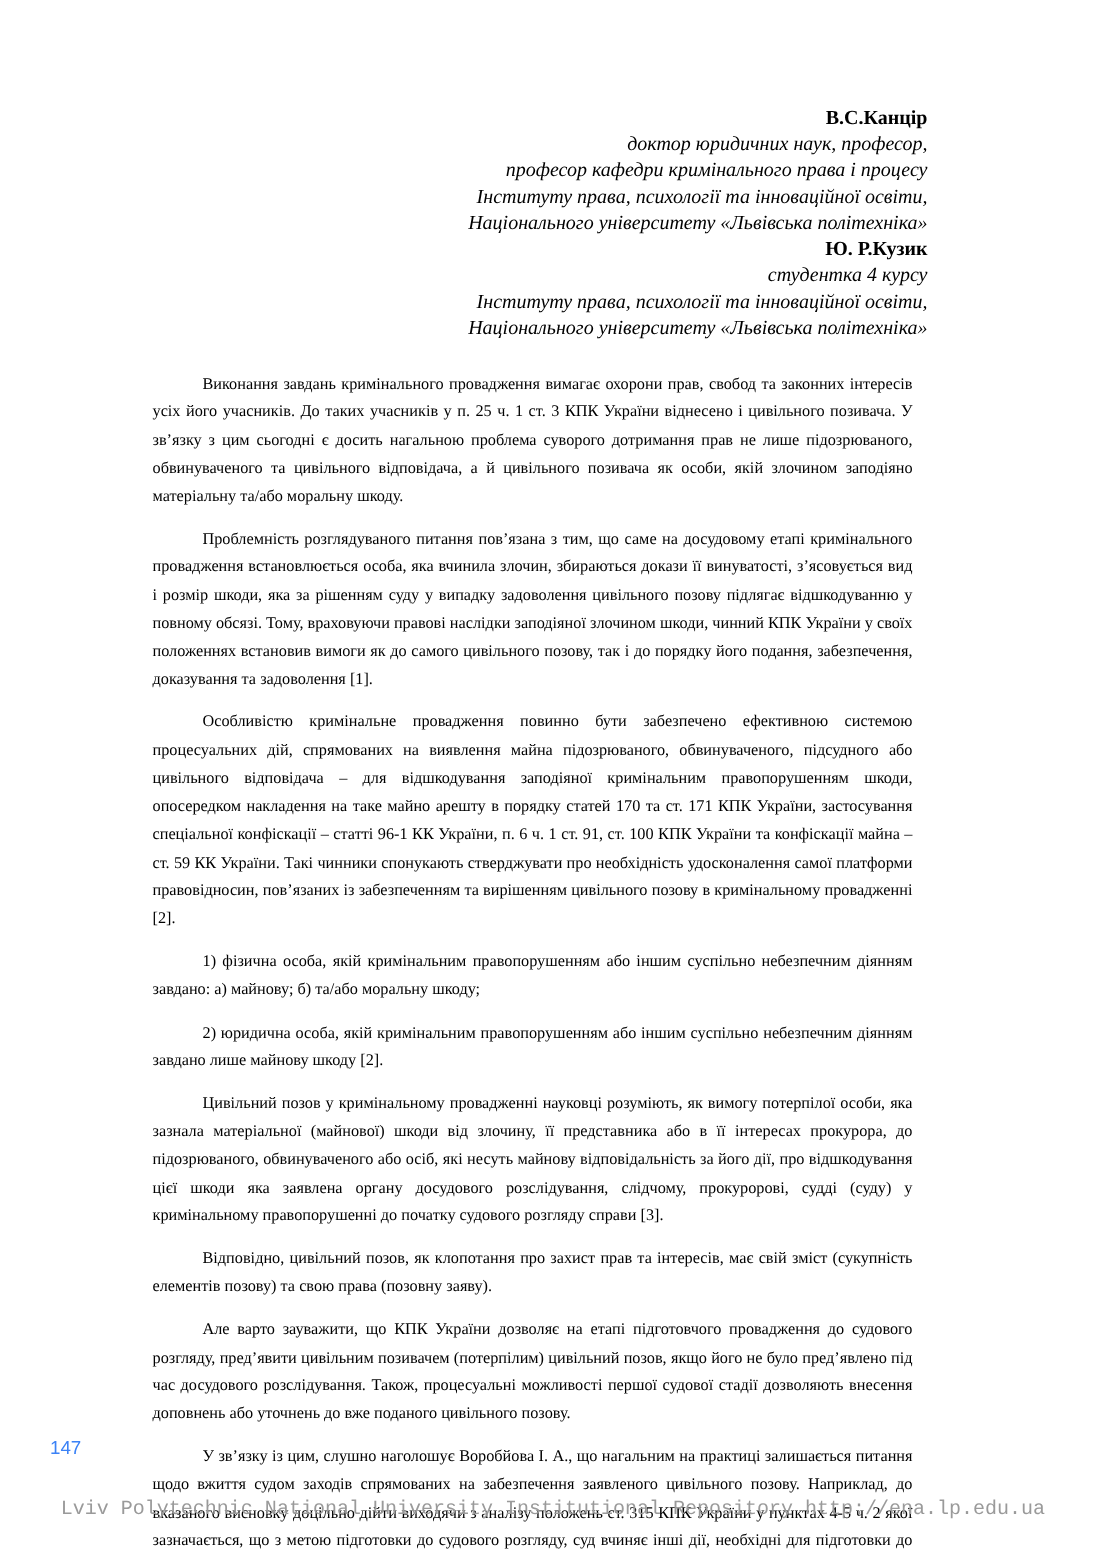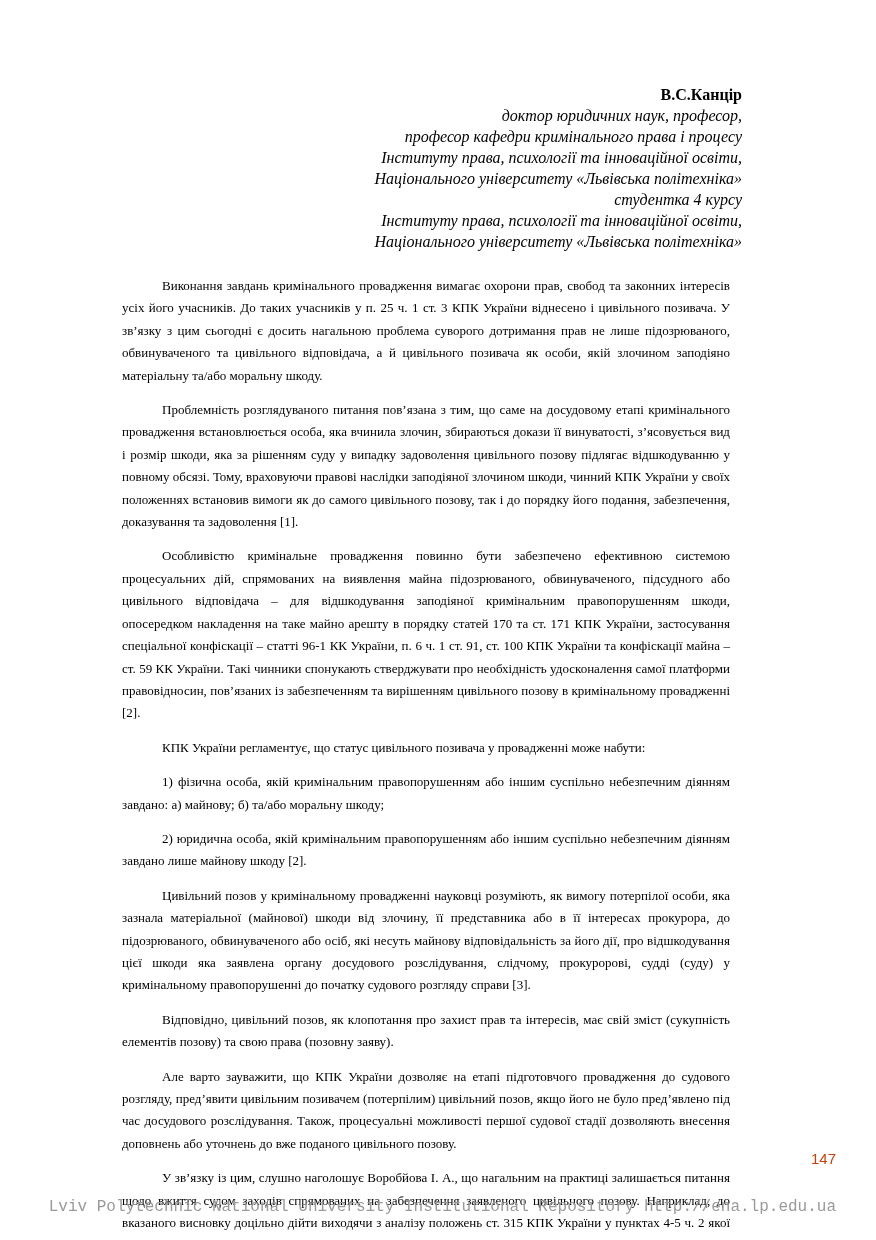--- a/index.html
+++ b/index.html
@@ -45,24 +45,24 @@
     font-size: 13px;
     line-height: 22.4px;
     text-align: justify;
     text-indent: 40px;
   }
   .page-number {
     position: absolute;
     left: 0;
     right: 0;
     top: 1150px;
-    text-align: right;
+    text-align: left;
     font-size: 15px;
     font-family: "Liberation Sans", "DejaVu Sans", sans-serif;
-    color: #c2410c;
+    color: #3b82f6;
   }
   .repo-footer {
     position: absolute;
     left: 0;
     right: 0;
     top: 1198px;
     text-align: right;
     font-size: 16px;
     font-family: Liberation Mono, monospace;
     color: #9a9a9a;
@@ -72,31 +72,31 @@
 <body>
 
 <div class="page">
 
   <div class="author-block">
     <div class="author-name">В.С.Канцір</div>
     <div class="author-line">доктор юридичних наук, професор,</div>
     <div class="author-line">професор кафедри кримінального права і процесу</div>
     <div class="author-line">Інституту права, психології та інноваційної освіти,</div>
     <div class="author-line">Національного університету «Львівська політехніка»</div>
+    <div class="author-name">Ю. Р.Кузик</div>
     <div class="author-line">студентка 4 курсу</div>
     <div class="author-line">Інституту права, психології та інноваційної освіти,</div>
     <div class="author-line">Національного університету «Львівська політехніка»</div>
   </div>
 
 
   <div class="body-text">
     <p>Виконання завдань кримінального провадження вимагає охорони прав, свобод та законних інтересів усіх його учасників. До таких учасників у п. 25 ч. 1 ст. 3 КПК України віднесено і цивільного позивача. У зв’язку з цим сьогодні є досить нагальною проблема суворого дотримання прав не лише підозрюваного, обвинуваченого та цивільного відповідача, а й цивільного позивача як особи, якій злочином заподіяно матеріальну та/або моральну шкоду.</p>
     <p>Проблемність розглядуваного питання пов’язана з тим, що саме на досудовому етапі кримінального провадження встановлюється особа, яка вчинила злочин, збираються докази її винуватості, з’ясовується вид і розмір шкоди, яка за рішенням суду у випадку задоволення цивільного позову підлягає відшкодуванню у повному обсязі. Тому, враховуючи правові наслідки заподіяної злочином шкоди, чинний КПК України у своїх положеннях встановив вимоги як до самого цивільного позову, так і до порядку його подання, забезпечення, доказування та задоволення [1].</p>
     <p>Особливістю кримінальне провадження повинно бути забезпечено ефективною системою процесуальних дій, спрямованих на виявлення майна підозрюваного, обвинуваченого, підсудного або цивільного відповідача – для відшкодування заподіяної кримінальним правопорушенням шкоди, опосередком накладення на таке майно арешту в порядку статей 170 та ст. 171 КПК України, застосування спеціальної конфіскації – статті 96-1 КК України, п. 6 ч. 1 ст. 91, ст. 100 КПК України та конфіскації майна – ст. 59 КК України. Такі чинники спонукають стверджувати про необхідність удосконалення самої платформи правовідносин, пов’язаних із забезпеченням та вирішенням цивільного позову в кримінальному провадженні [2].</p>
-    <p>КПК України регламентує, що статус цивільного позивача у провадженні може набути:</p>
     <p>1) фізична особа, якій кримінальним правопорушенням або іншим суспільно небезпечним діянням завдано: а) майнову; б) та/або моральну шкоду;</p>
     <p>2) юридична особа, якій кримінальним правопорушенням або іншим суспільно небезпечним діянням завдано лише майнову шкоду [2].</p>
     <p>Цивільний позов у кримінальному провадженні науковці розуміють, як вимогу потерпілої особи, яка зазнала матеріальної (майнової) шкоди від злочину, її представника або в її інтересах прокурора, до підозрюваного, обвинуваченого або осіб, які несуть майнову відповідальність за його дії, про відшкодування цієї шкоди яка заявлена органу досудового розслідування, слідчому, прокуророві, судді (суду) у кримінальному правопорушенні до початку судового розгляду справи [3].</p>
     <p>Відповідно, цивільний позов, як клопотання про захист прав та інтересів, має свій зміст (сукупність елементів позову) та свою права (позовну заяву).</p>
     <p>Але варто зауважити, що КПК України дозволяє на етапі підготовчого провадження до судового розгляду, пред’явити цивільним позивачем (потерпілим) цивільний позов, якщо його не було пред’явлено під час досудового розслідування. Також, процесуальні можливості першої судової стадії дозволяють внесення доповнень або уточнень до вже поданого цивільного позову.</p>
     <p>У зв’язку із цим, слушно наголошує Воробйова І. А., що нагальним на практиці залишається питання щодо вжиття судом заходів спрямованих на забезпечення заявленого цивільного позову. Наприклад, до вказаного висновку доцільно дійти виходячи з аналізу положень ст. 315 КПК України у пунктах 4-5 ч. 2 якої зазначається, що з метою підготовки до судового розгляду, суд вчиняє інші дії, необхідні для підготовки до судового розгляду, має право розглянути клопотання учасників судового провадження про витребування певних речей чи документів. Вказане твердження є неоднозначним, оскільки згідно ст. 333 КПК України, саме в судовому засіданні, вирішується питання про</p>
   </div>
 
   <div class="page-number">147</div>
 

